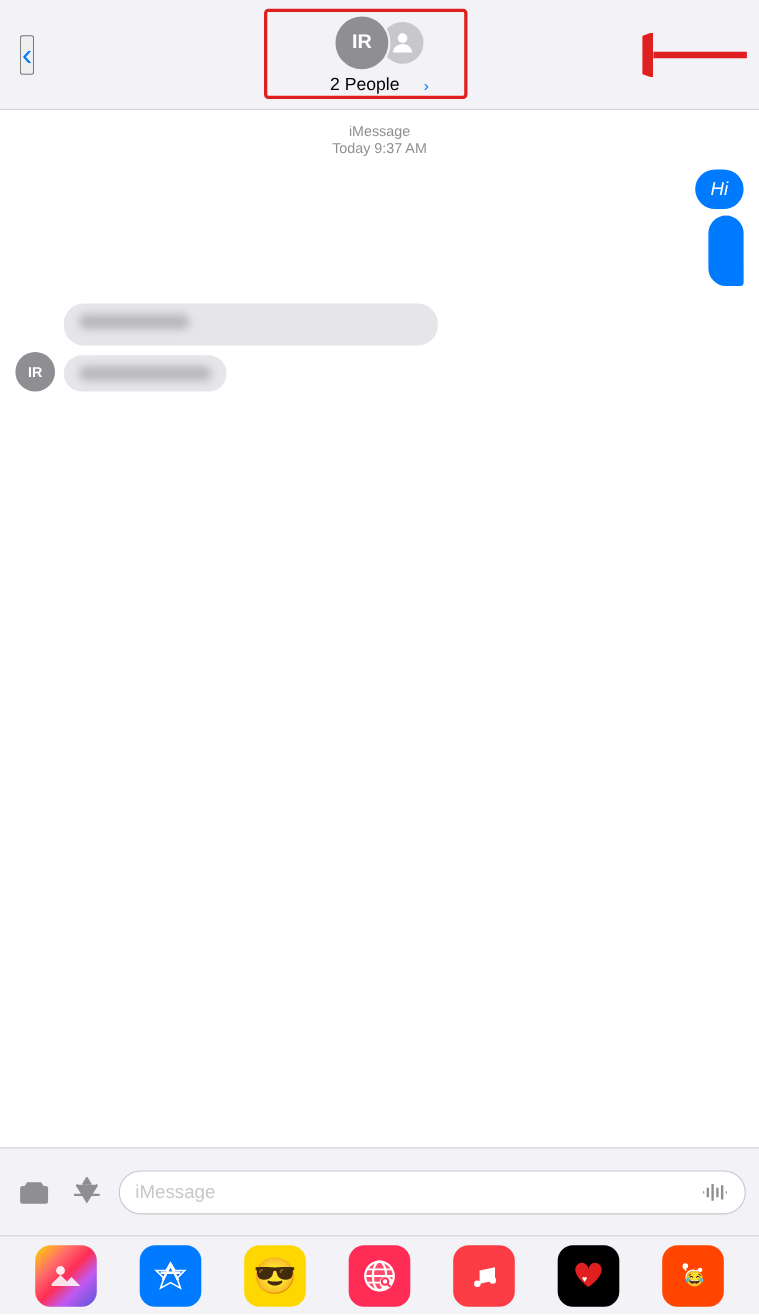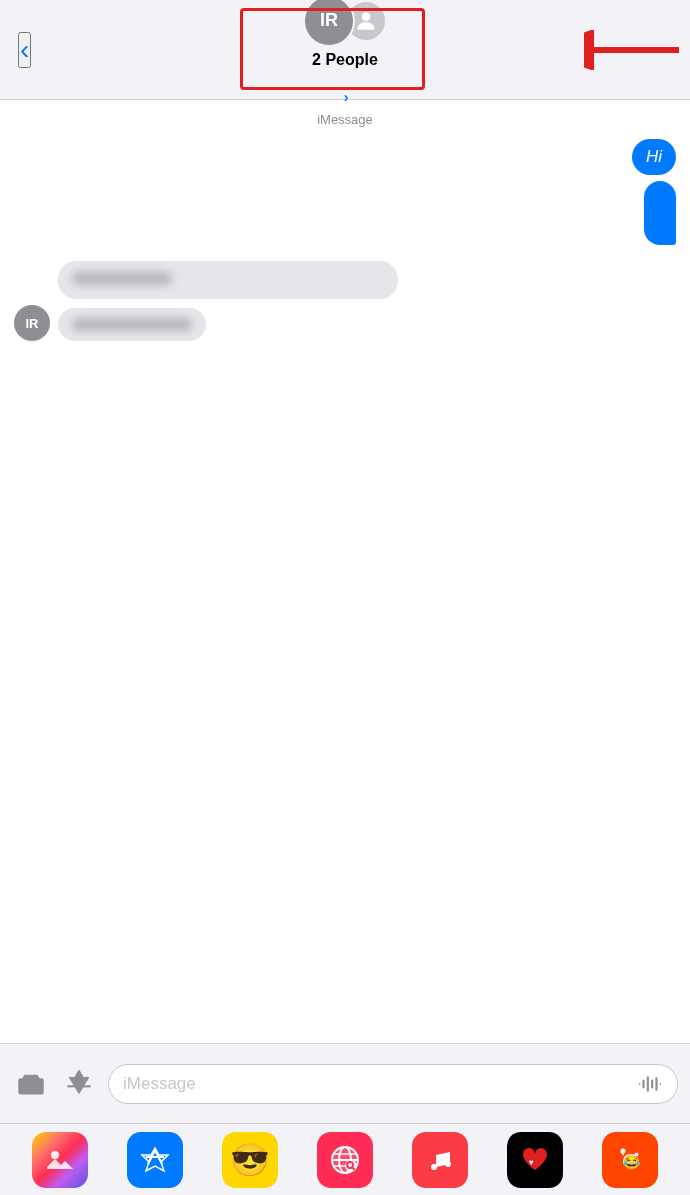--- a/index.html
+++ b/index.html
@@ -69,25 +69,24 @@
       z-index: 1;
       border: 2px solid #f2f2f7;
     }
     .avatar-unknown svg {
       width: 26px;
       height: 26px;
     }
     .people-label {
       font-size: 16px;
       color: #000;
-      font-weight: 700;
+      font-weight: 400;
       display: flex;
       align-items: center;
       gap: 20px;
-      flex-direction: column;
     }
     .chevron {
       color: #007aff;
       font-size: 14px;
       margin-left: 2px;
     }
 
     
     .red-box {
       position: absolute;
@@ -333,20 +332,21 @@
       <span>2 People</span>
       <span class="chevron">›</span>
     </div>
   </div>
 </div>
 
 <div class="chat-area">
 
   <div class="imessage-label">
     <div class="service">iMessage</div>
+    <div class="time">Today 9:37 AM</div>
   </div>
 
   <div class="messages">
 
     <div class="bubble-out-wrap">
       <div class="bubble-out-small">Hi</div>
     </div>
 
     <div class="bubble-out-wrap">
       <div class="bubble-out-large">

